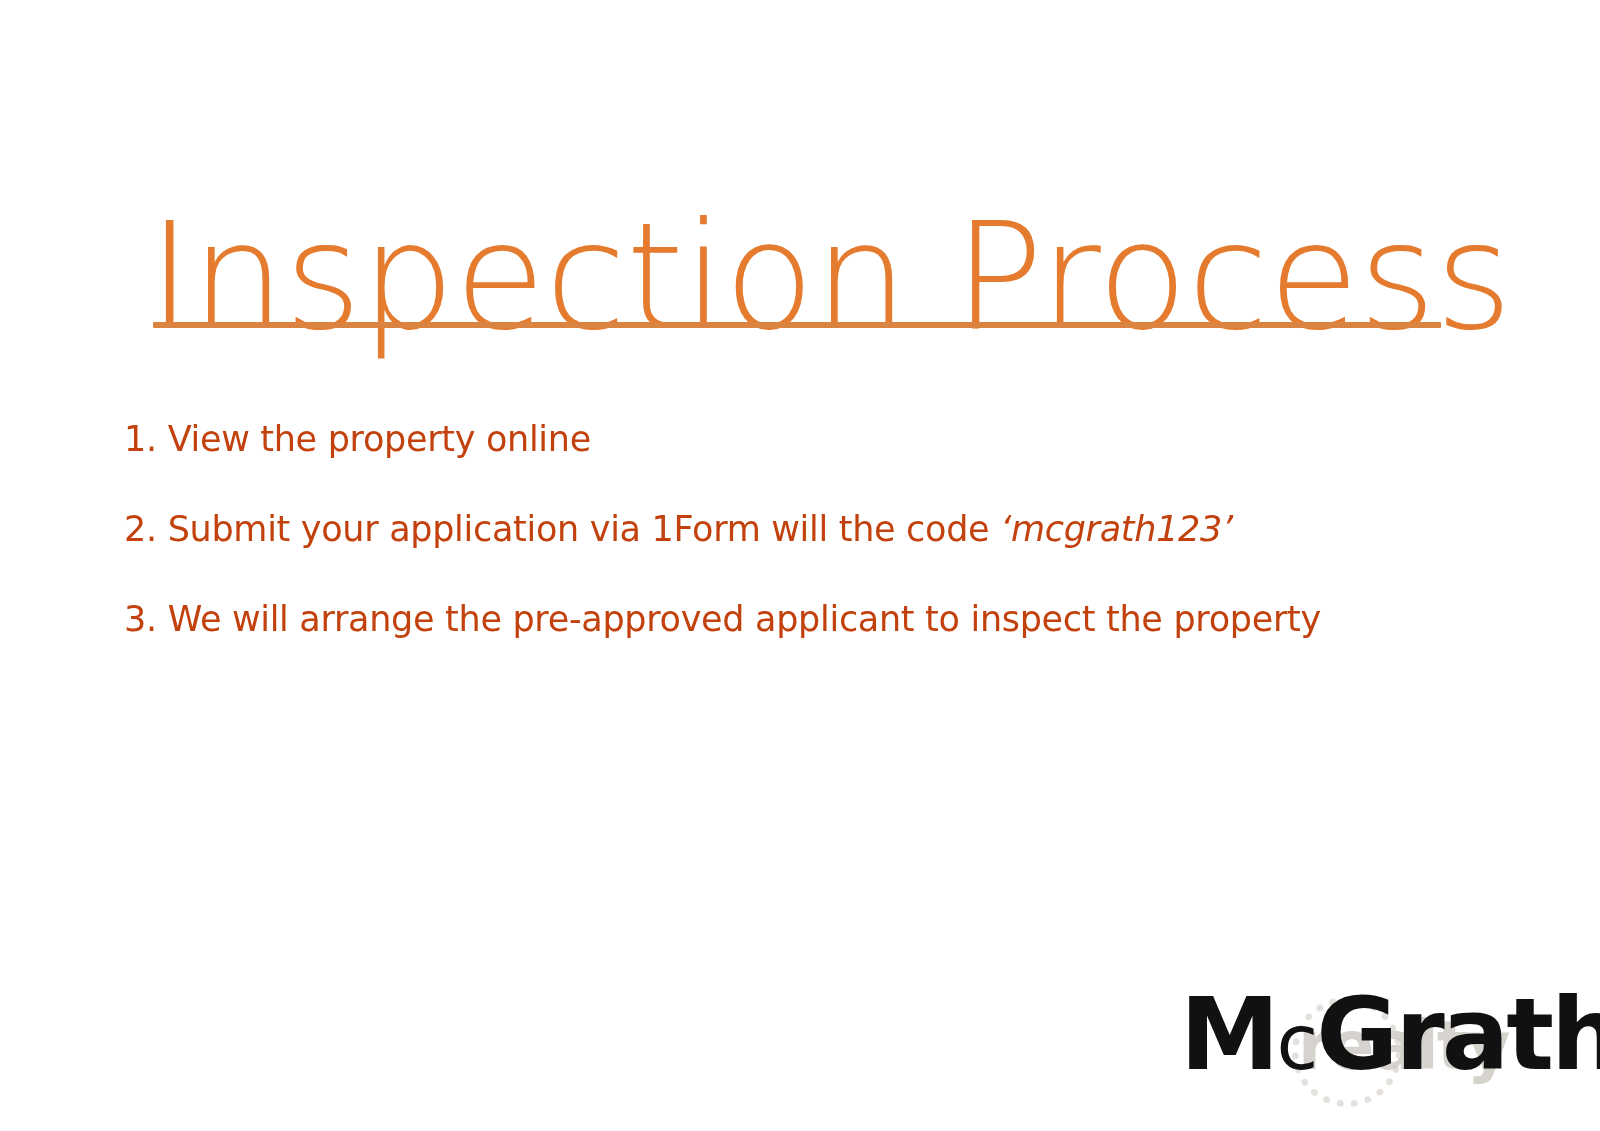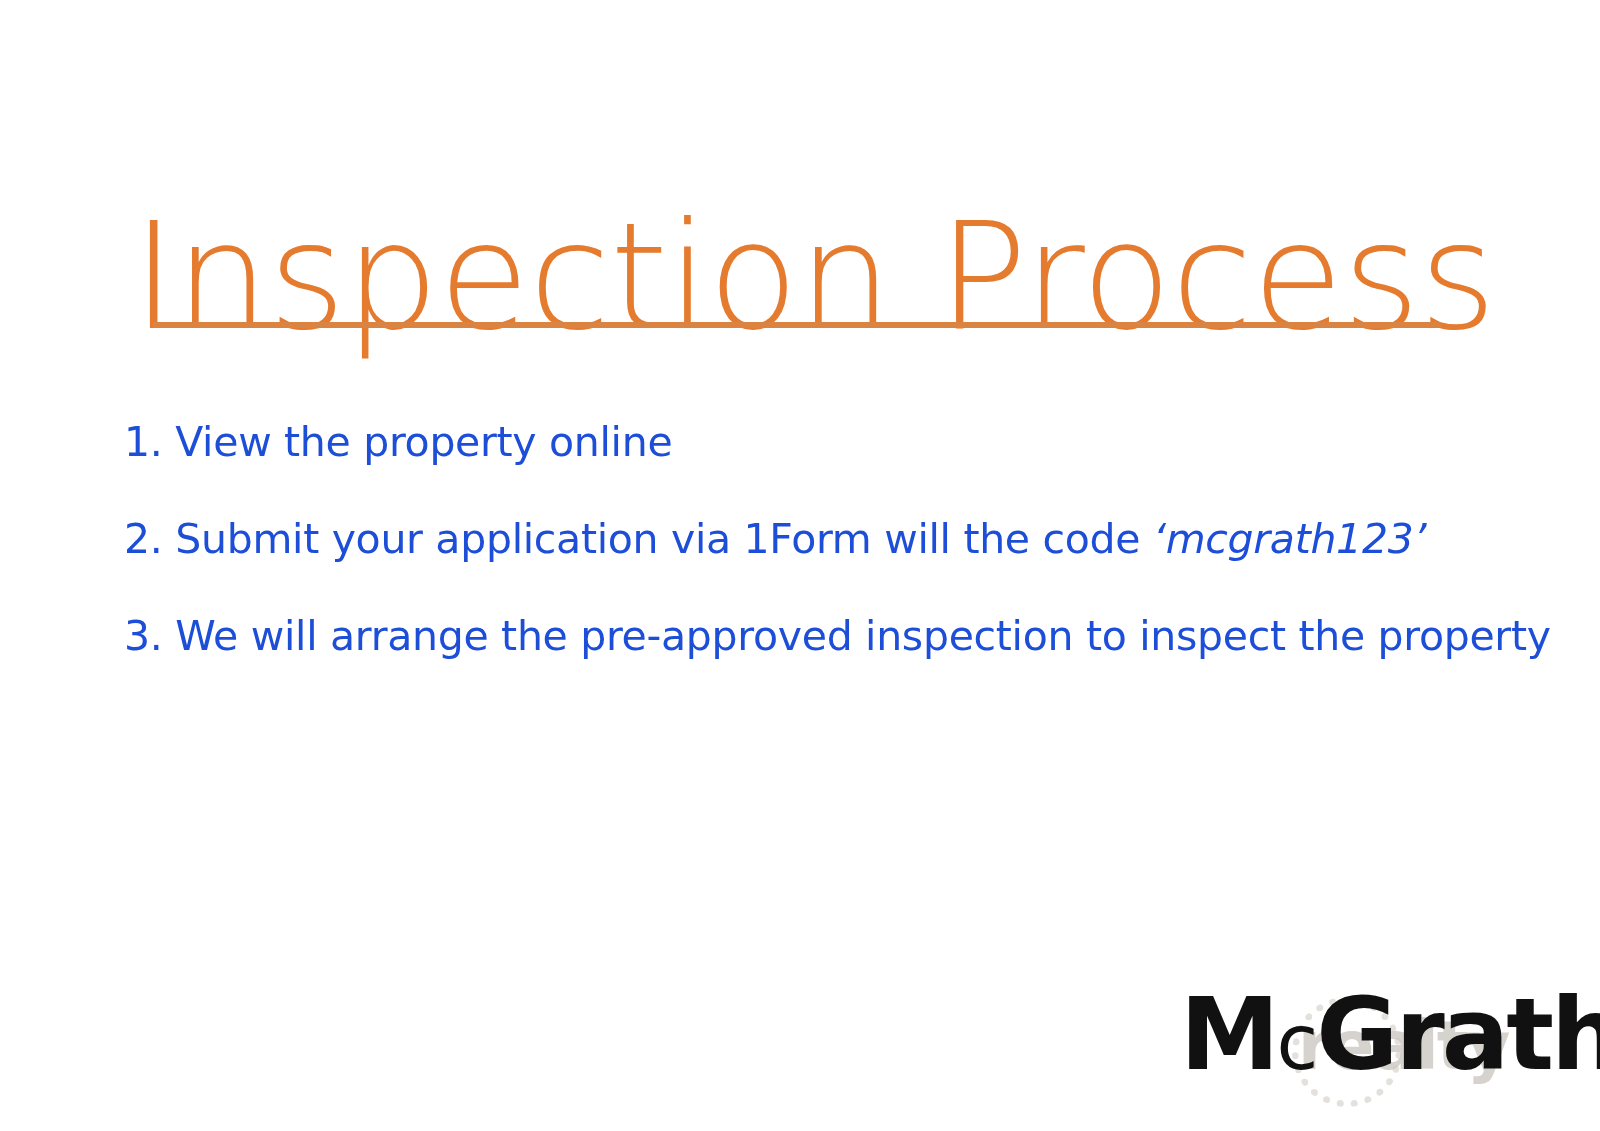--- a/index.html
+++ b/index.html
@@ -18,21 +18,21 @@
 
   .slide {
     position: absolute;
     inset: 0;
     background: #ffffff;
   }
 
   
   .slide-title {
     position: absolute;
-    left: 132px;
+    left: 148px;
     top: 104px;
     width: 1340px;
     font-family: "DejaVu Sans", sans-serif;
     font-weight: 300;
     font-size: 148px;
     line-height: 1.0;
     letter-spacing: -0.5px;
     color: #E57B2F;
     white-space: nowrap;
   }
@@ -53,24 +53,24 @@
     left: 124px;
     top: 420px;
     width: 1400px;
     margin: 0;
     padding: 0;
     list-style: none;
   }
 
   .body-item {
     font-family: "DejaVu Sans", sans-serif;
-    font-size: 41px;
+    font-size: 35px;
     font-weight: 400;
     line-height: 1.12;
-    color: #1d4ed8;
+    color: #c2410c;
     margin: 0 0 51px 0;
     white-space: nowrap;
     letter-spacing: -0.3px;
   }
 
   .item-num {
     display: inline;
   }
 
   .code-em {
@@ -149,21 +149,21 @@
       <span>View the property online</span>
     </li>
 
     <li class="body-item">
       <span class="item-num">2.</span>
       <span>Submit your application via 1Form will the code </span><span class="code-em">‘mcgrath123’</span>
     </li>
 
     <li class="body-item">
       <span class="item-num">3.</span>
-      <span>We will arrange the pre-approved inspection to inspect the property</span>
+      <span>We will arrange the pre-approved applicant to inspect the property</span>
     </li>
 
 
   </ol>
 
   <div class="logo-wrap">
     <div class="watermark-ring"></div>
     <div class="watermark">realty</div>
     <div class="logo-mark"><span>M</span><span class="lc">c</span><span>Grath</span></div>
   </div>

